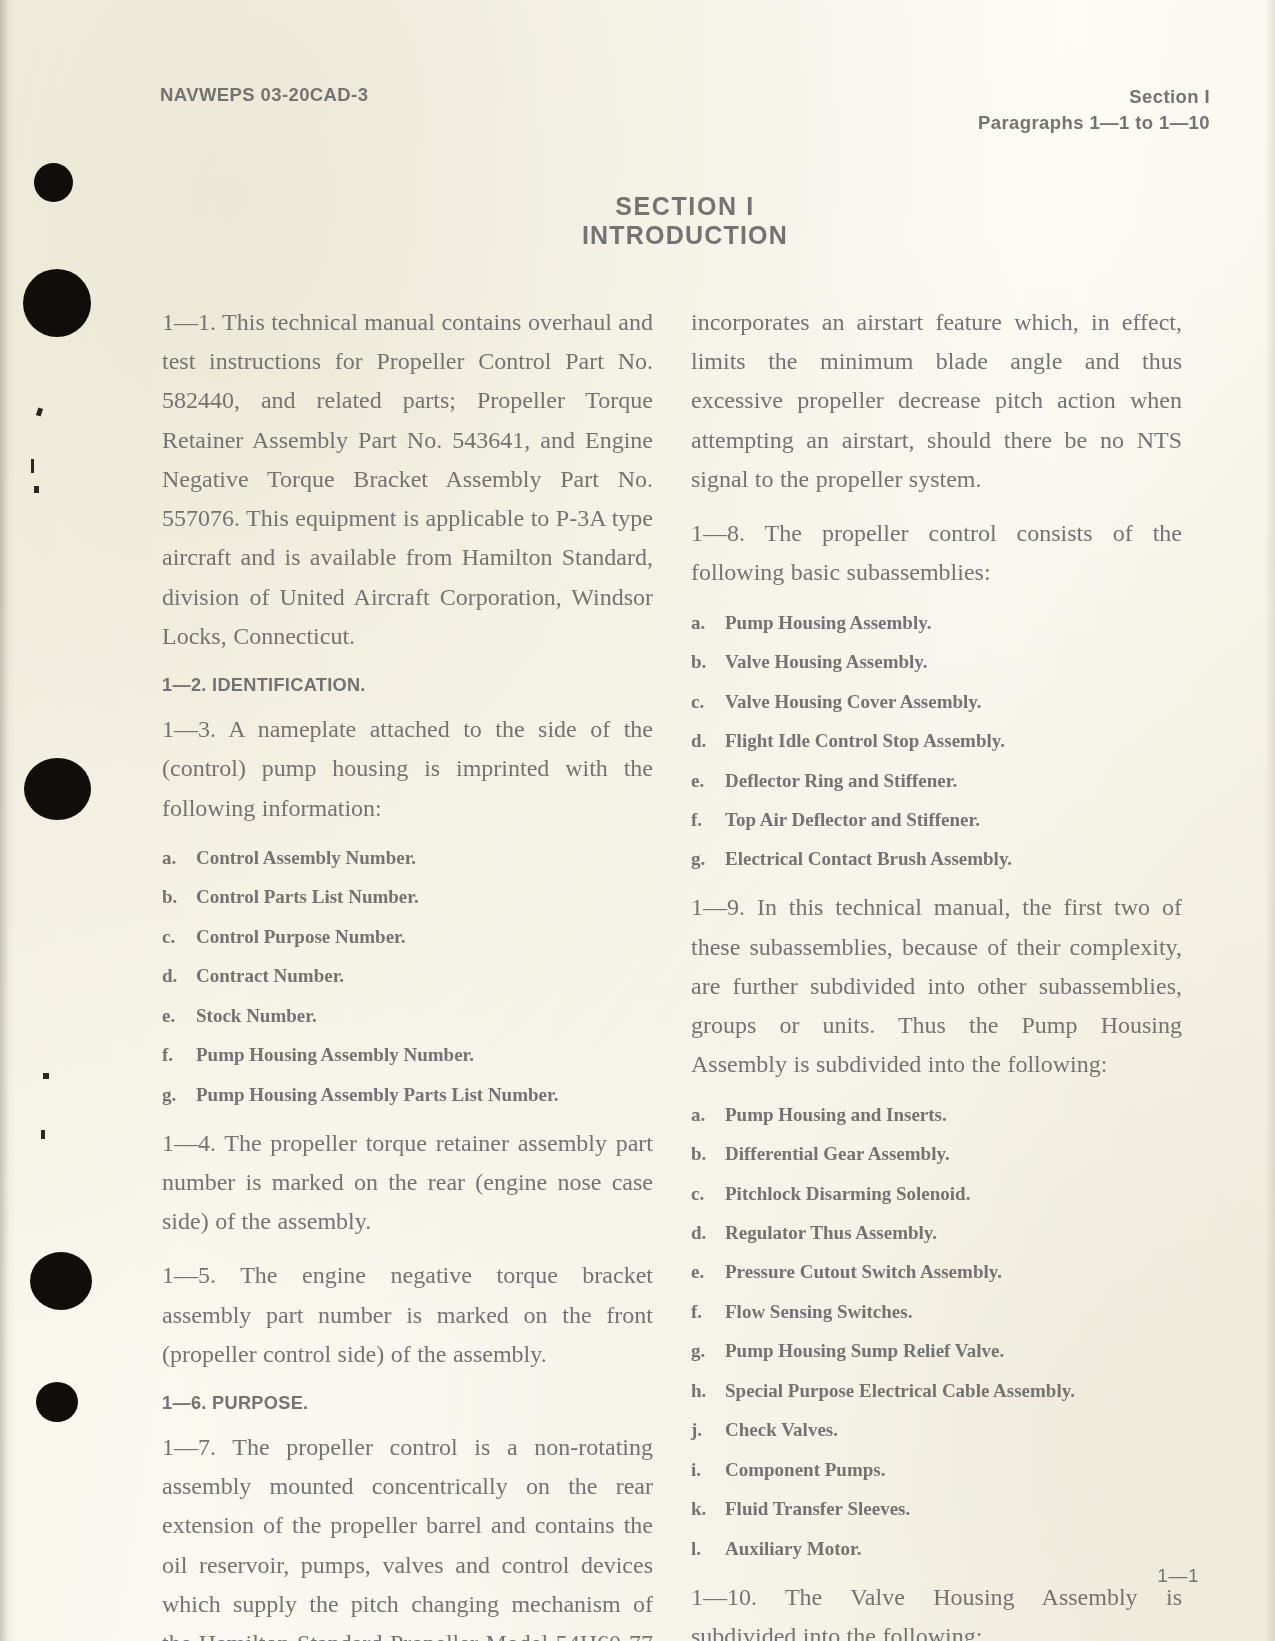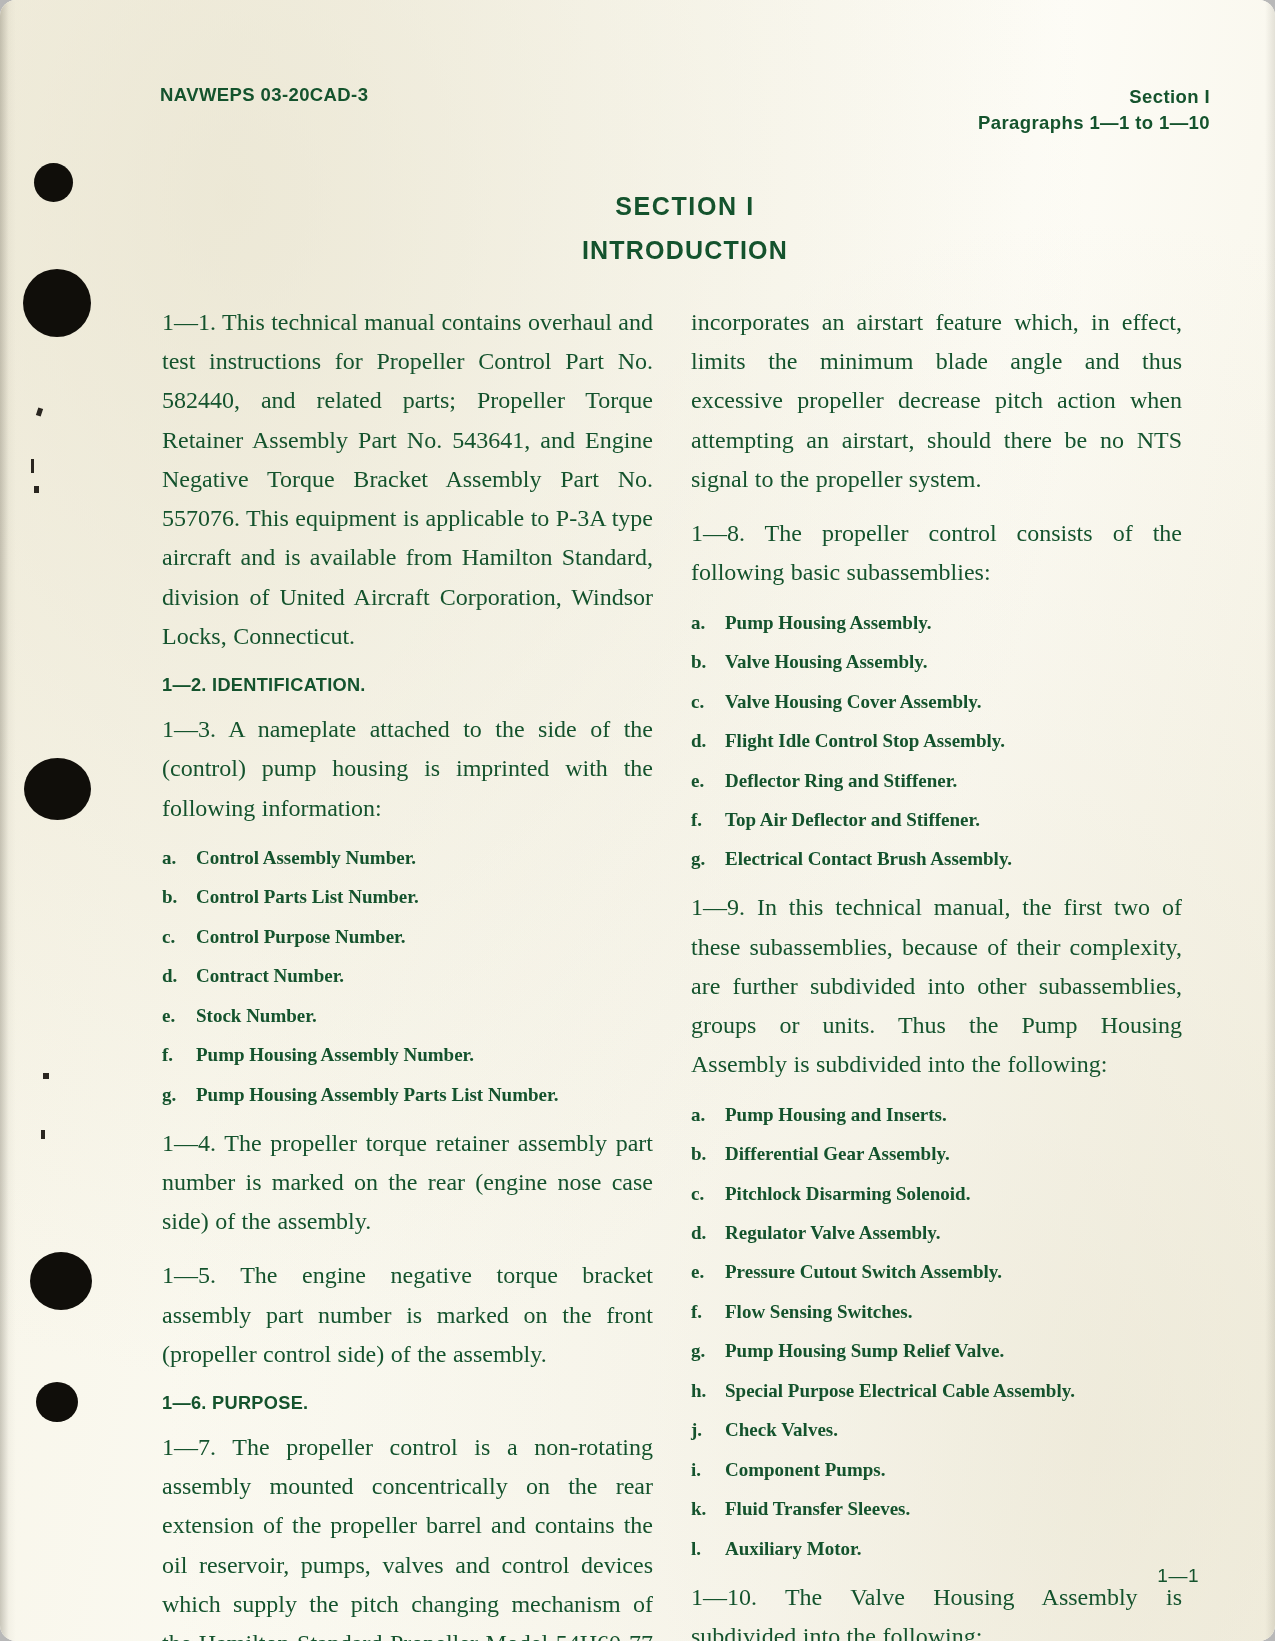--- a/index.html
+++ b/index.html
@@ -9,22 +9,21 @@
     background: #b8b8b8;
   }
   .page {
     position: relative;
     width: 1275px;
     height: 1641px;
     margin: 0 auto;
     background: #fbfaf2;
     overflow: hidden;
     font-family: "Liberation Serif", "DejaVu Serif", serif;
-    color: #14532d;
-    border-radius: 16px;
+    color: #737373;
   }
   
   .paper-tint {
     position: absolute;
     inset: 0;
     background:
       radial-gradient(ellipse at 18% 12%, rgba(226,220,196,0.55) 0%, rgba(251,250,242,0) 58%),
       radial-gradient(ellipse at 86% 88%, rgba(224,218,194,0.42) 0%, rgba(251,250,242,0) 60%),
       linear-gradient(100deg, #f7f4e7 0%, #fbfaf2 38%, #fdfcf6 68%, #f6f3e6 100%);
     pointer-events: none;
@@ -94,21 +93,20 @@
   }
   .title-main {
     font-weight: bold;
     font-size: 25px;
     letter-spacing: 1.6px;
   }
   .title-sub {
     font-weight: bold;
     font-size: 25px;
     letter-spacing: 1.2px;
-    margin-top: 15px;
   }
 
   
   .columns {
     position: absolute;
     left: 162px;
     top: 303px;
     width: 1020px;
     display: flex;
     gap: 38px;
@@ -243,21 +241,21 @@
         <li><span class="marker">f.</span><span>Top  Air  Deflector  and  Stiffener.</span></li>
         <li class="loose"><span class="marker">g.</span><span>Electrical  Contact  Brush  Assembly.</span></li>
       </ul>
 
       <p class="para">1—9. In this technical manual, the first two of these subassemblies, because of their complexity, are further subdivided into other subassemblies, groups or units. Thus the Pump Housing Assembly is subdivided into the following:</p>
 
       <ul class="alpha-list">
         <li><span class="marker">a.</span><span>Pump Housing and Inserts.</span></li>
         <li><span class="marker">b.</span><span>Differential Gear Assembly.</span></li>
         <li><span class="marker">c.</span><span>Pitchlock Disarming Solenoid.</span></li>
-        <li><span class="marker">d.</span><span>Regulator Valve Assembly.</span></li>
+        <li><span class="marker">d.</span><span>Regulator Thus Assembly.</span></li>
         <li><span class="marker">e.</span><span>Pressure  Cutout  Switch  Assembly.</span></li>
         <li><span class="marker">f.</span><span>Flow Sensing Switches.</span></li>
         <li><span class="marker">g.</span><span>Pump  Housing  Sump  Relief  Valve.</span></li>
         <li><span class="marker">h.</span><span>Special  Purpose  Electrical  Cable  Assembly.</span></li>
         <li><span class="marker">j.</span><span>Check Valves.</span></li>
         <li><span class="marker">i.</span><span>Component Pumps.</span></li>
         <li><span class="marker">k.</span><span>Fluid Transfer Sleeves.</span></li>
         <li class="loose"><span class="marker">l.</span><span>Auxiliary Motor.</span></li>
       </ul>
 

